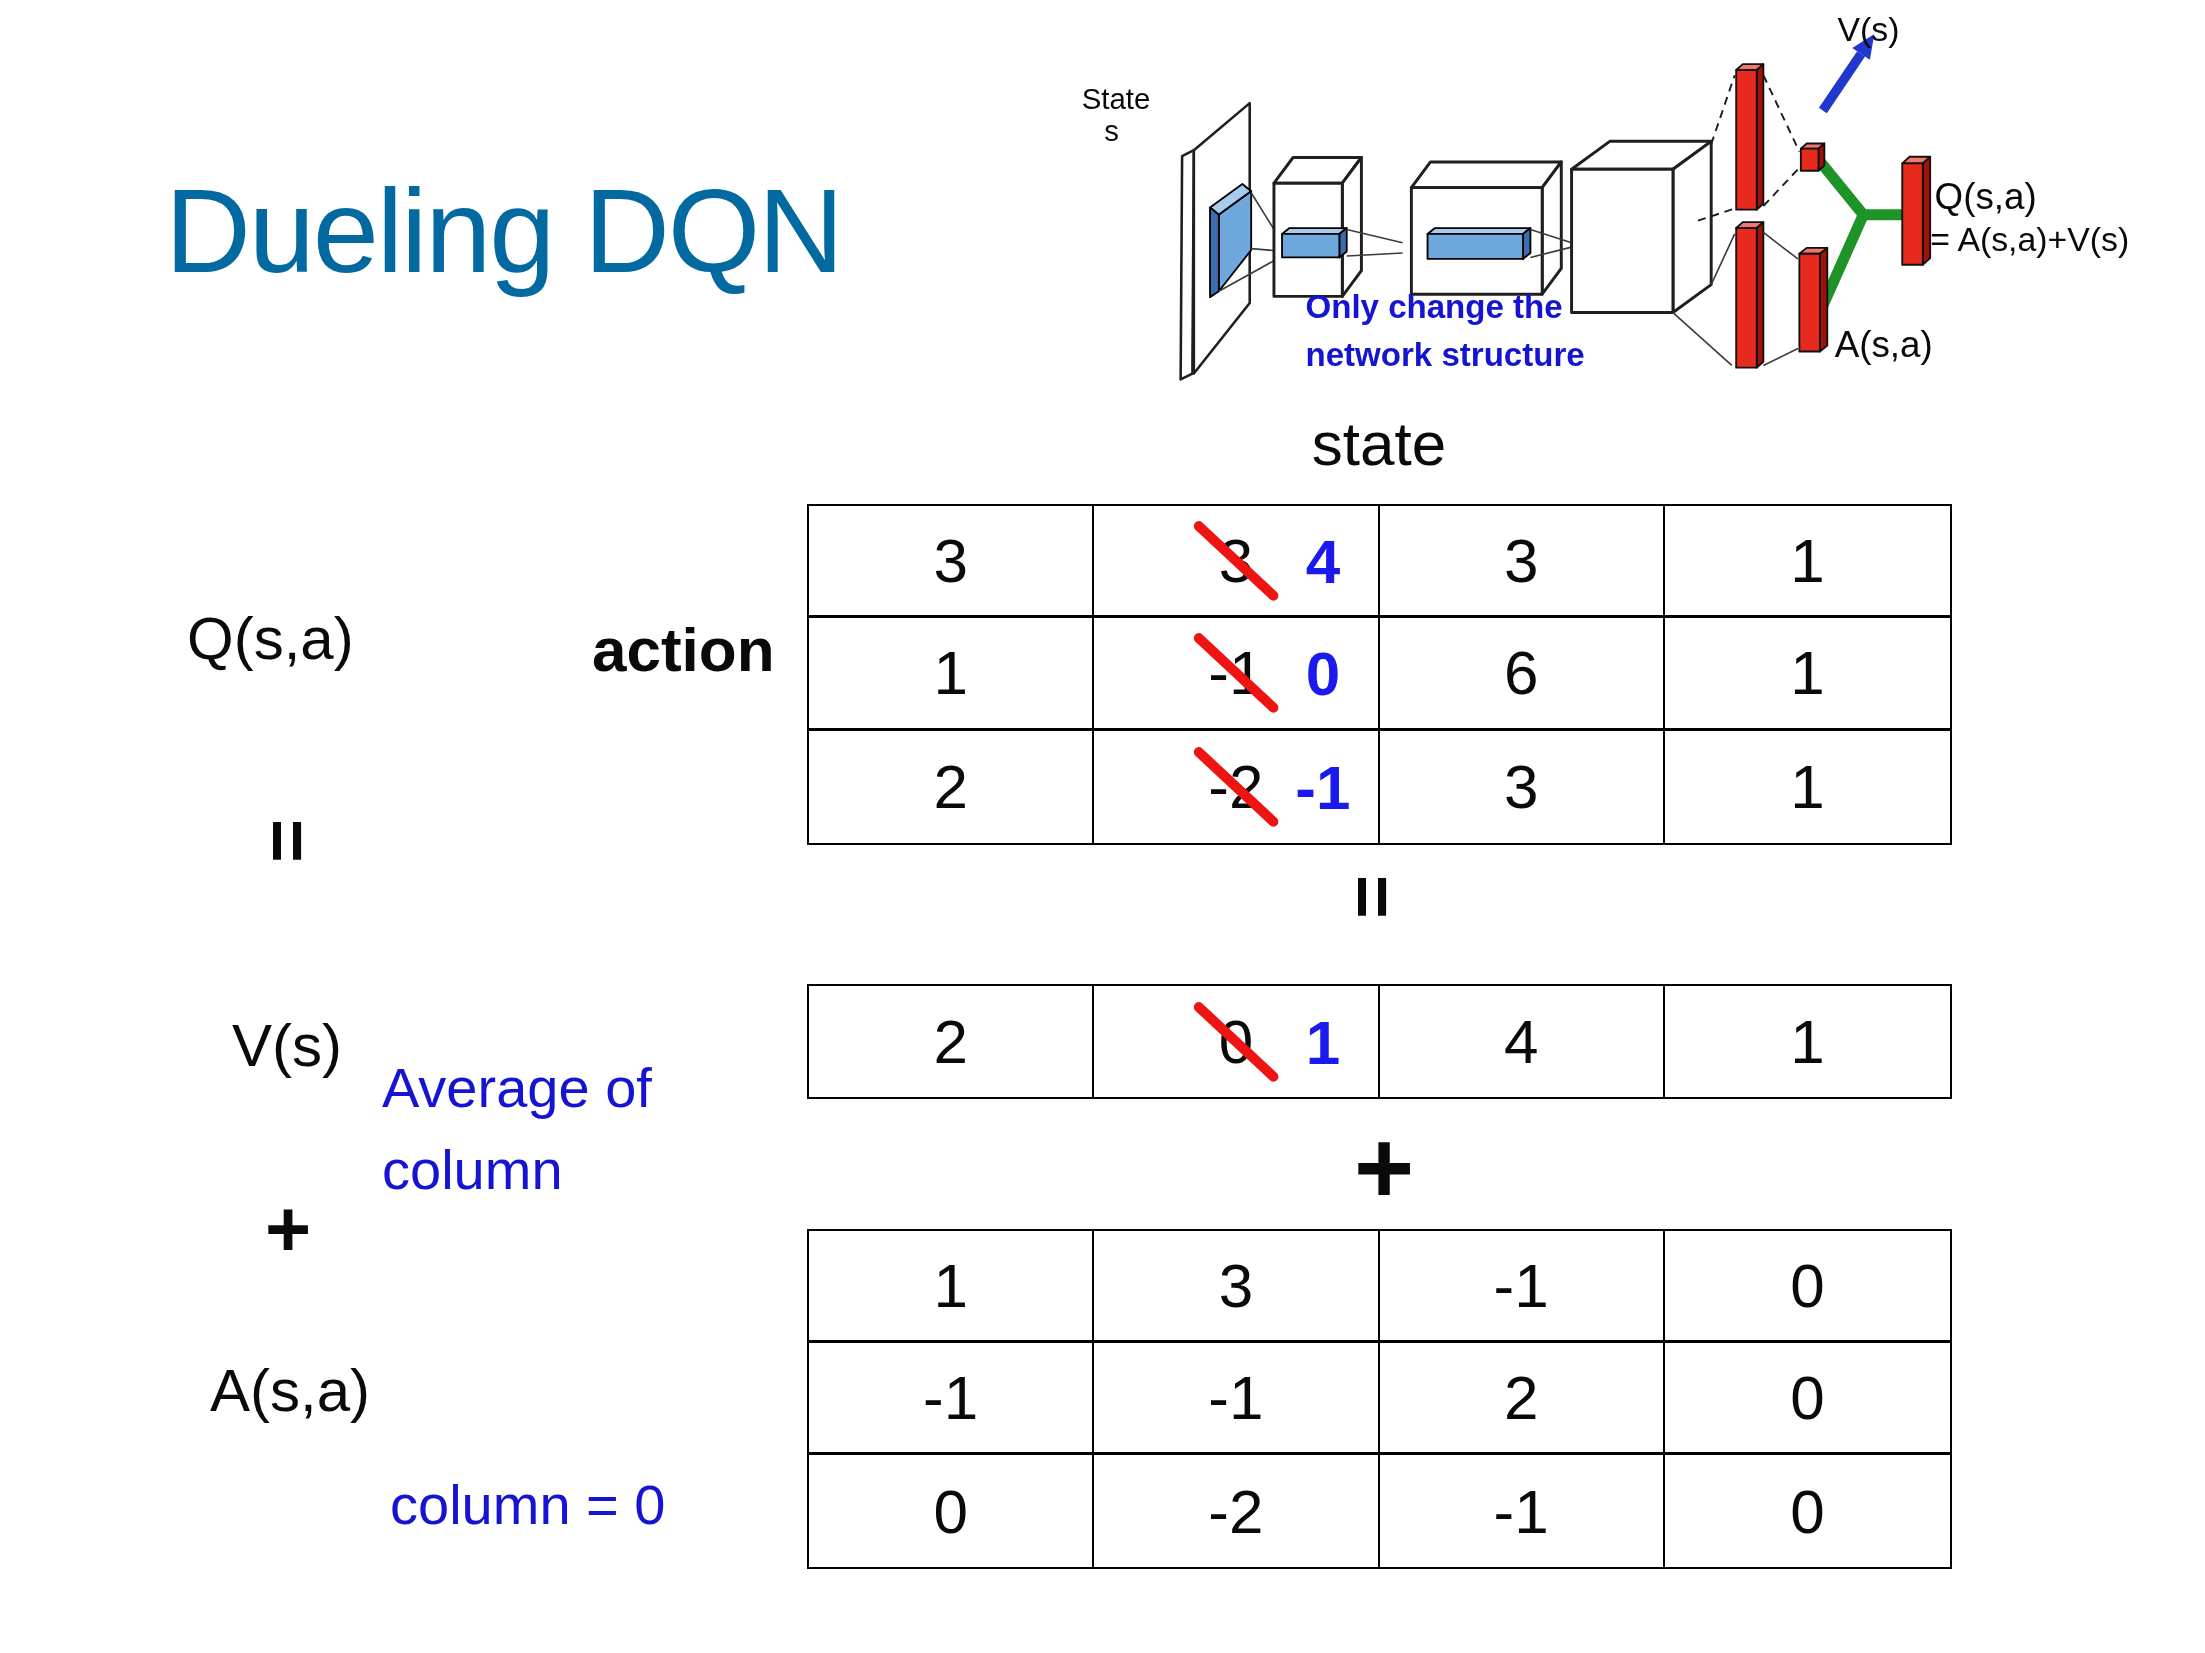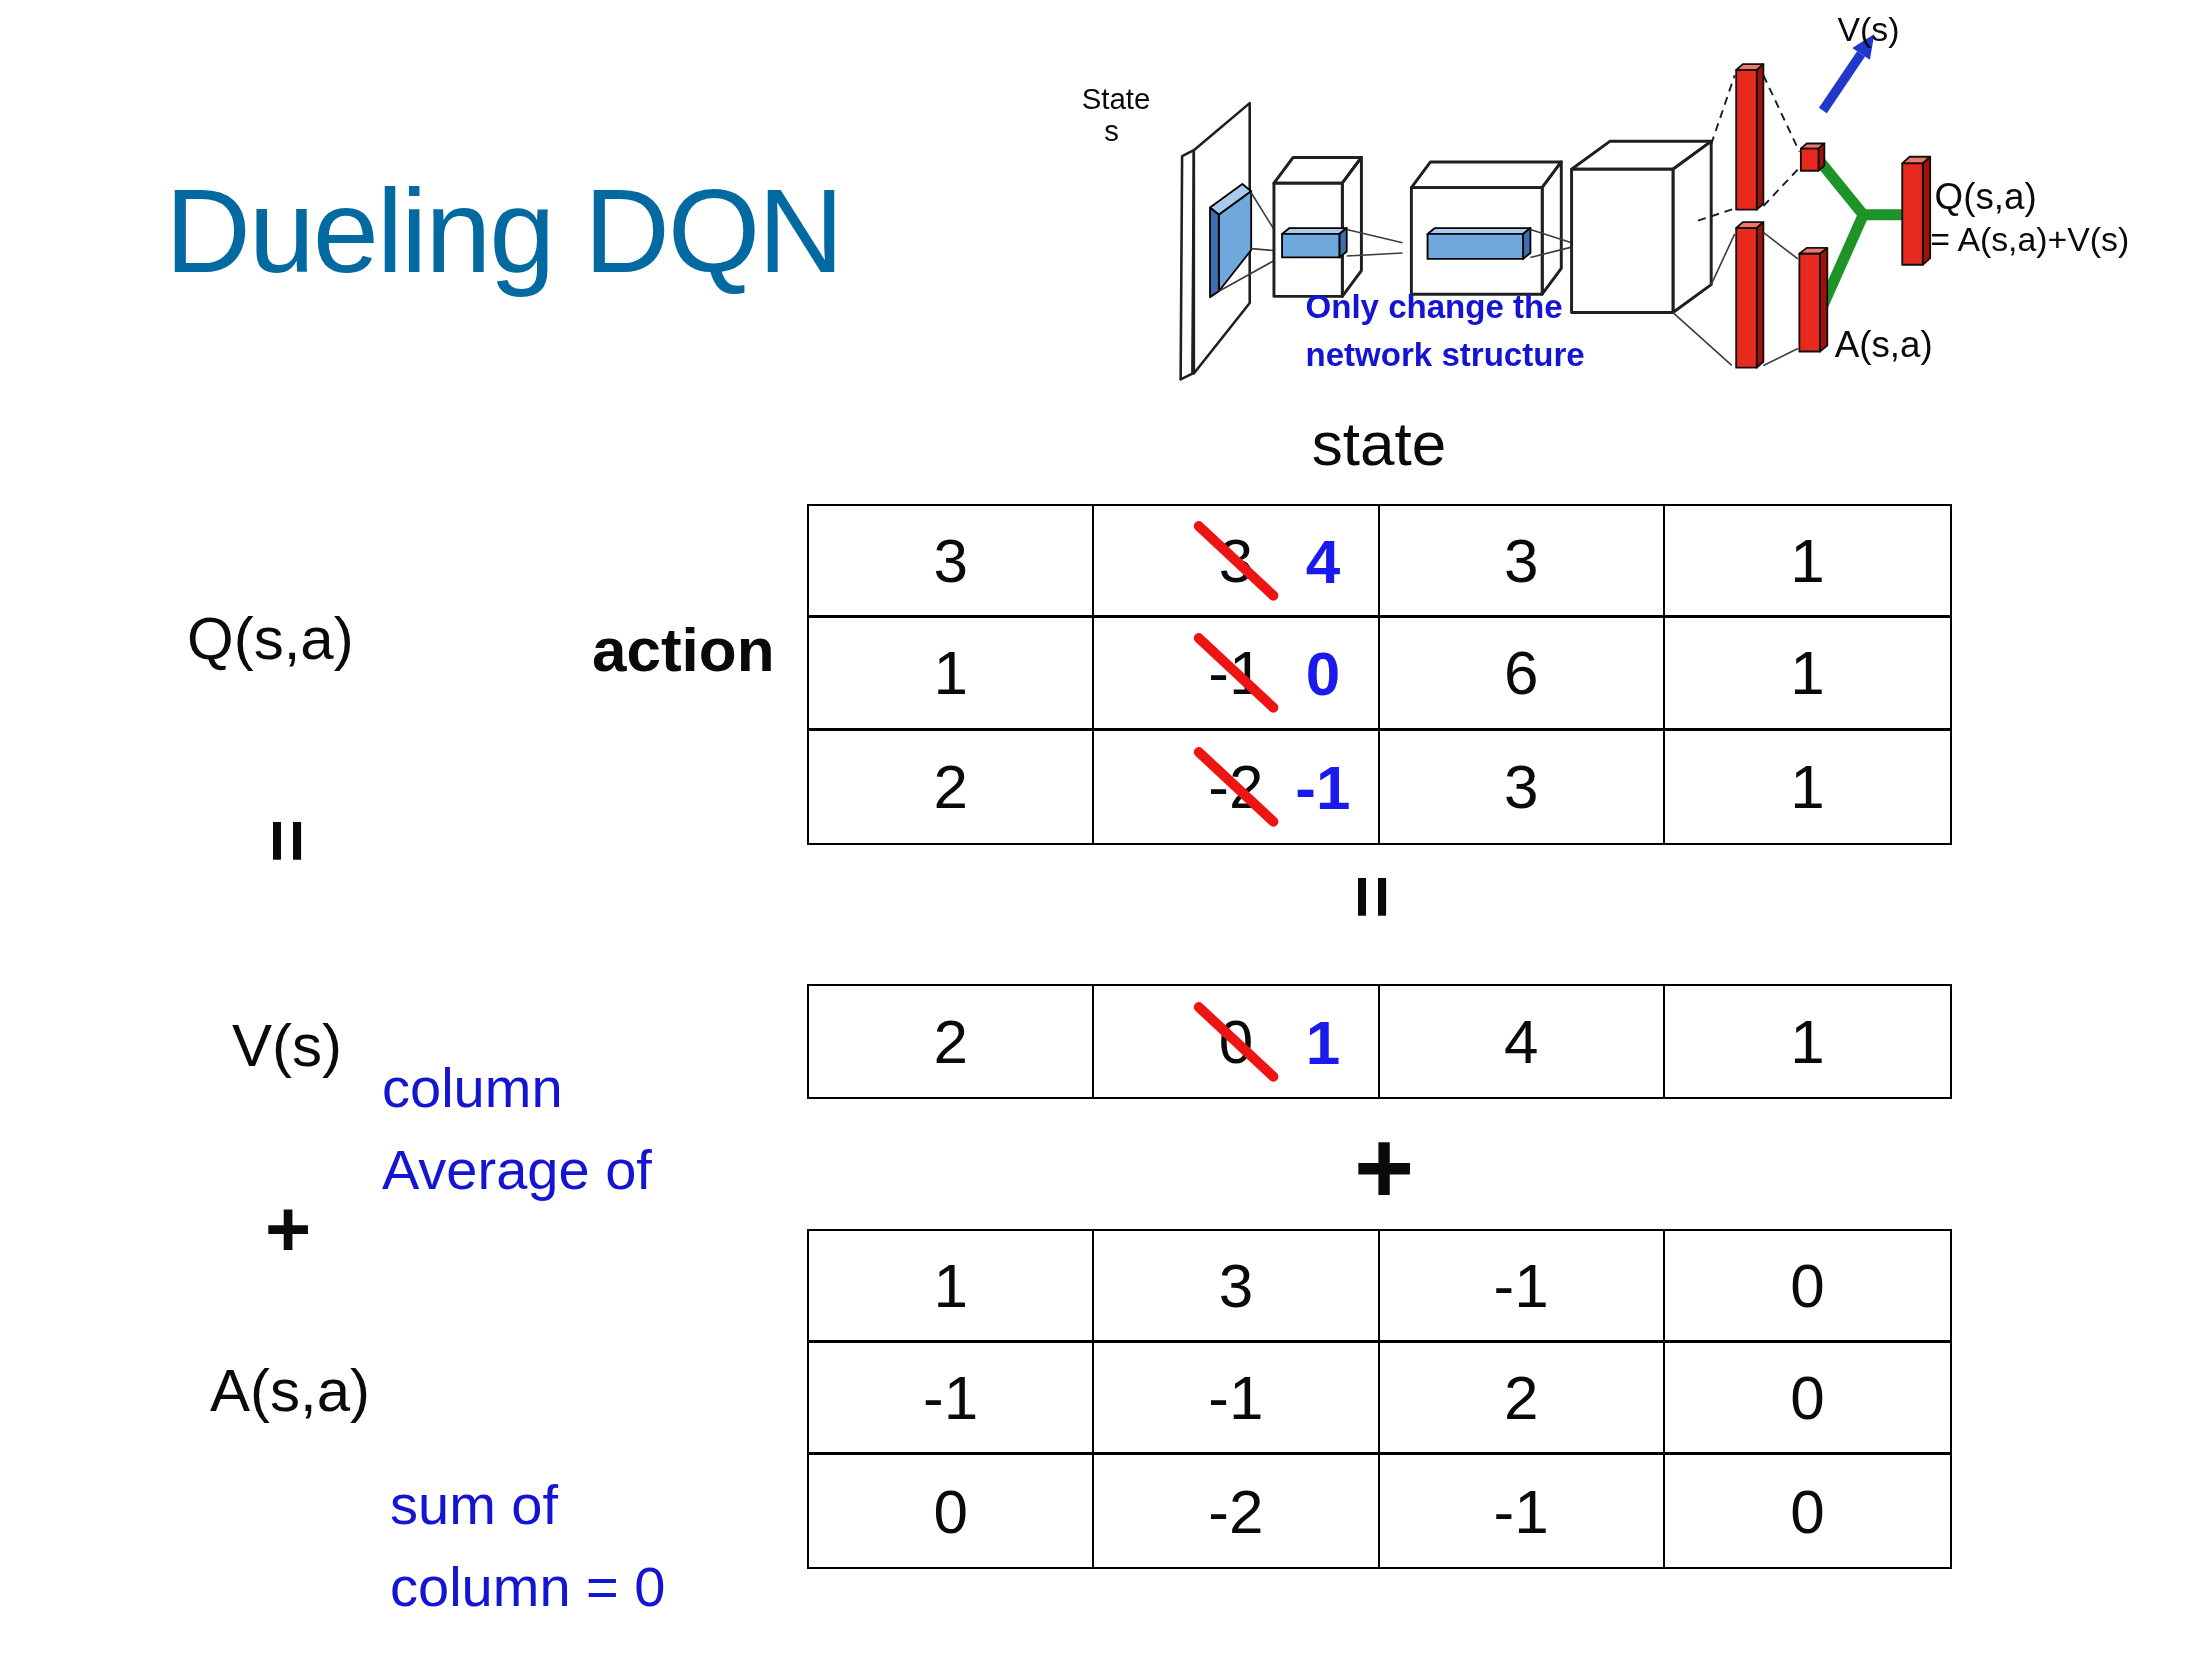--- a/index.html
+++ b/index.html
@@ -192,25 +192,24 @@
 <div class="abs black-label" id="lbl-state">state</div>
 <div class="abs black-label" id="lbl-action">action</div>
 
 <div class="abs black-label" id="lbl-q">Q(s,a)</div>
 <div class="abs sym-box" id="eq-left">=</div>
 <div class="abs black-label" id="lbl-v">V(s)</div>
 <div class="abs sym-box" id="plus-left">+</div>
 <div class="abs black-label" id="lbl-a">A(s,a)</div>
 
 <div class="abs blue-note" id="note-avg">
+  <div>Average of</div>
   <div>column</div>
-  <div>Average of</div>
 </div>
 <div class="abs blue-note" id="note-sum">
-  <div>sum of</div>
   <div>column = 0</div>
 </div>
 
 <div class="abs ztable" id="q-table">
     <div class="cell">
       <span>3</span>
     </div>
     <div class="cell">
       <span class="old-num">3</span>
       <span class="slash"></span>

